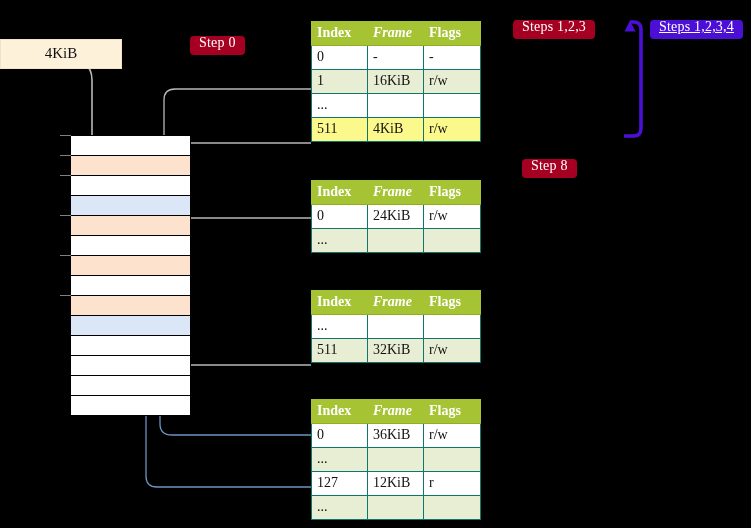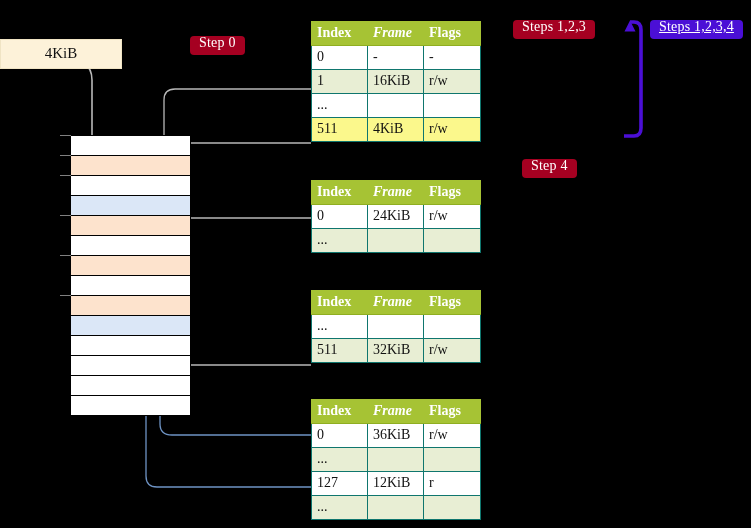--- a/index.html
+++ b/index.html
@@ -163,21 +163,21 @@
   </svg>
 
   <div class="label-4kib" style="left:0px; top:39px; width:120px;">4KiB</div>
 
   <div class="badge crimson" style="left:190px; top:36px;">Step 0</div>
 
   <div class="badge crimson" style="left:513px; top:20px;">Steps 1,2,3</div>
 
   <div class="badge violet" style="left:650px; top:20px;text-decoration:underline;">Steps 1,2,3,4</div>
 
-  <div class="badge crimson" style="left:522px; top:159px;">Step 4</div>
+  <div class="badge crimson" style="left:522px; top:159px;">Step 8</div>
 
   <div class="memcol">
     <div class="memrow white" style="top:0px;   height:21px;"></div>
     <div class="memrow orange" style="top:20px;  height:21px;"></div>
     <div class="memrow white" style="top:40px;  height:21px;"></div>
     <div class="memrow blue" style="top:60px;  height:21px;"></div>
     <div class="memrow orange" style="top:80px;  height:21px;"></div>
     <div class="memrow white" style="top:100px; height:21px;"></div>
     <div class="memrow orange" style="top:120px; height:21px;"></div>
     <div class="memrow white" style="top:140px; height:21px;"></div>

